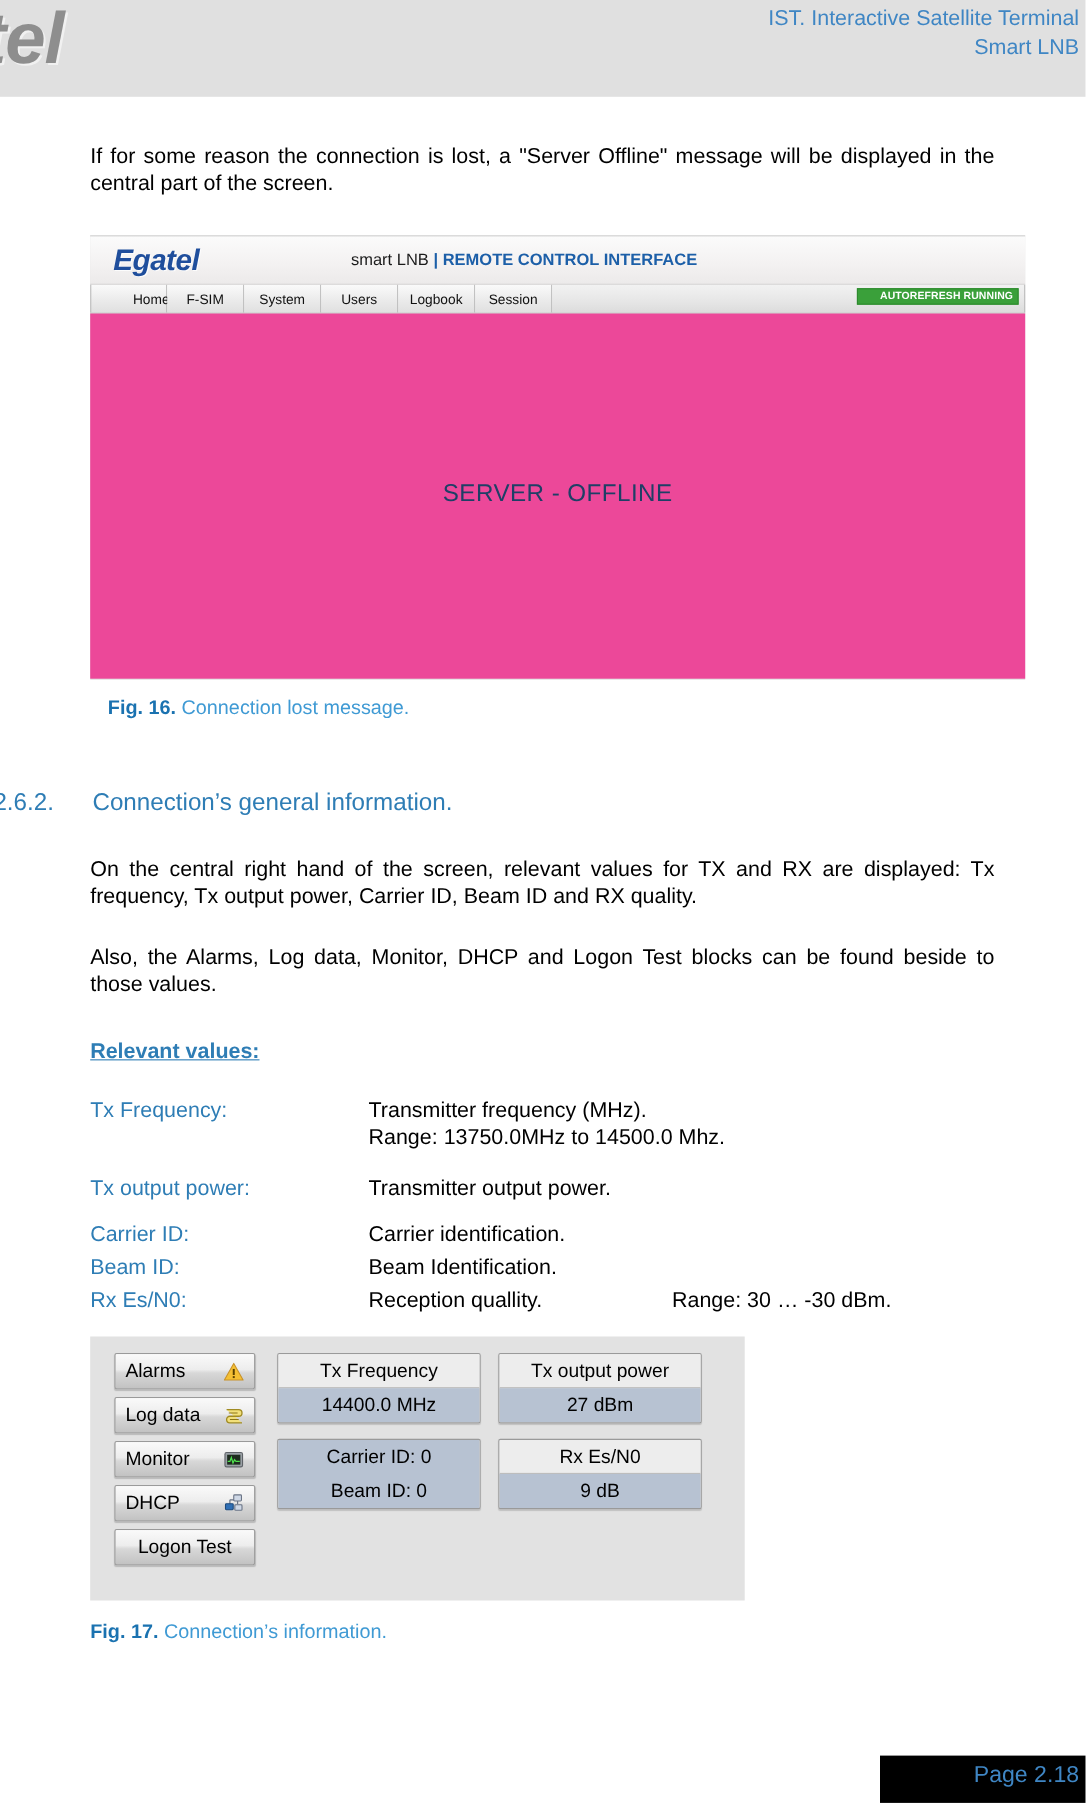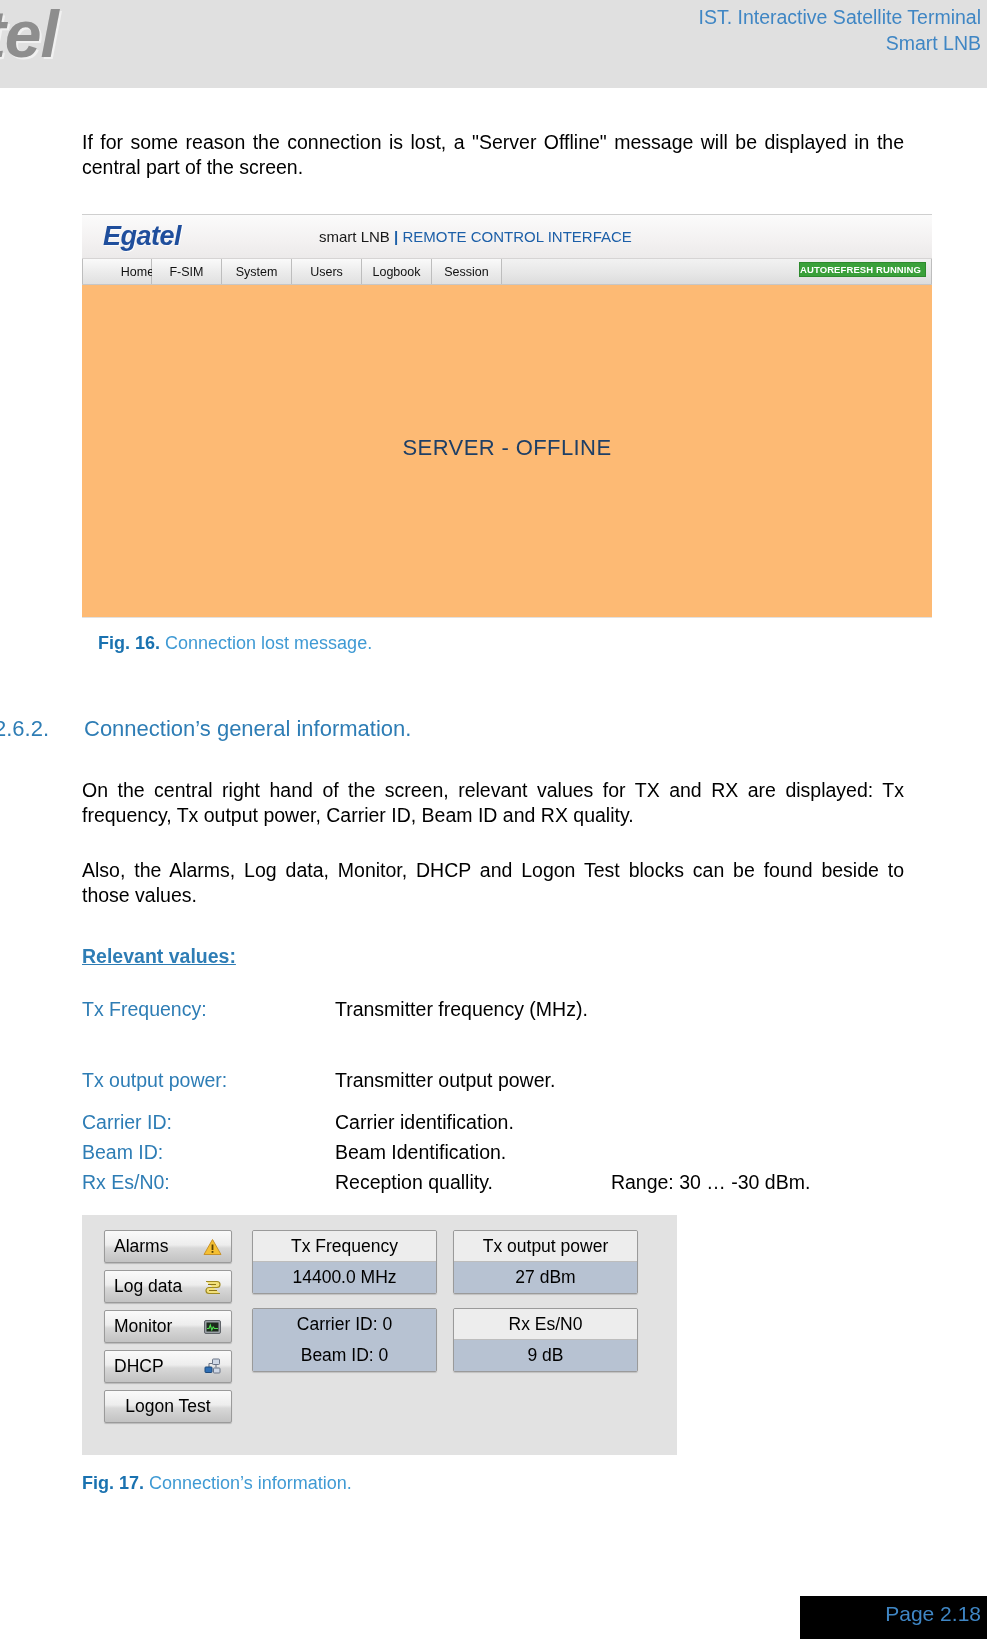--- a/index.html
+++ b/index.html
@@ -78,21 +78,21 @@
     color: #1f4e9c;
     letter-spacing: -0.5px;
     text-shadow: 1px 1px 0 rgba(255,255,255,0.8);
   }
   .fig16-apptitle {
     position: absolute; left: 237px; top: 13px;
     font-size: 15px;
     color: #1a1a1a;
     white-space: nowrap;
   }
-  .fig16-apptitle .rci { color: #1c5fa8; font-weight: normal; }
+  .fig16-apptitle .rci { color: #1c5fa8; font-weight: bold; }
   .fig16-apptitle .sep { color: #1c5fa8; font-weight: bold; }
 
   .fig16-nav {
     position: relative;
     height: 26px;
     background: linear-gradient(to bottom, #f6f6f6 0%, #e9e9e9 50%, #dedede 100%);
     border-bottom: 1px solid #c6c6c6;
     display: flex;
     align-items: stretch;
   }
@@ -113,28 +113,28 @@
   }
   .autorefresh-badge {
     position: absolute;
     right: 5px; top: 3px;
     background: #3aa03a;
     border: 1px solid #2e8a2e;
     color: #ffffff;
     font-size: 9.5px;
     font-weight: bold;
     letter-spacing: 0.1px;
-    padding: 2px 4px 1px 0;
+    padding: 2px 4px 1px 20px;
     line-height: 10px;
     white-space: nowrap;
   }
   .fig16-canvas {
     position: relative;
     height: 332px;
-    background: #fdba74;
+    background: #ec4899;
   }
   .server-offline {
     position: absolute;
     left: 0; right: 0;
     top: 150px;
     text-align: center;
     font-size: 22px;
     color: #1e3f66;
     letter-spacing: 0.4px;
   }
@@ -344,20 +344,21 @@
     <span class="secnum">2.6.2.</span><span>Connection’s general information.</span>
   </div>
 
   <div class="para" style="top:778px;">On the central right hand of the screen, relevant values for TX and RX are displayed: Tx frequency, Tx output power, Carrier ID, Beam ID and RX quality.</div>
   <div class="para lastline-left" style="top:858px;">Also, the Alarms, Log data, Monitor, DHCP and Logon Test blocks can be found beside to those values.</div>
 
   <div class="relevant-title">Relevant values:</div>
 
   <div class="valrow" style="top:997px;">
     <span class="vterm">Tx Frequency:</span><span class="vdesc">Transmitter frequency (MHz).</span>
+    <span class="vdesc-2nd">Range: 13750.0MHz to 14500.0 Mhz.</span>
   </div>
 
   <div class="valrow" style="top:1068px;">
     <span class="vterm">Tx output power:</span><span class="vdesc">Transmitter output power.</span>
   </div>
 
   <div class="valrow" style="top:1110px;">
     <span class="vterm">Carrier ID:</span><span class="vdesc">Carrier identification.</span>
   </div>
 

